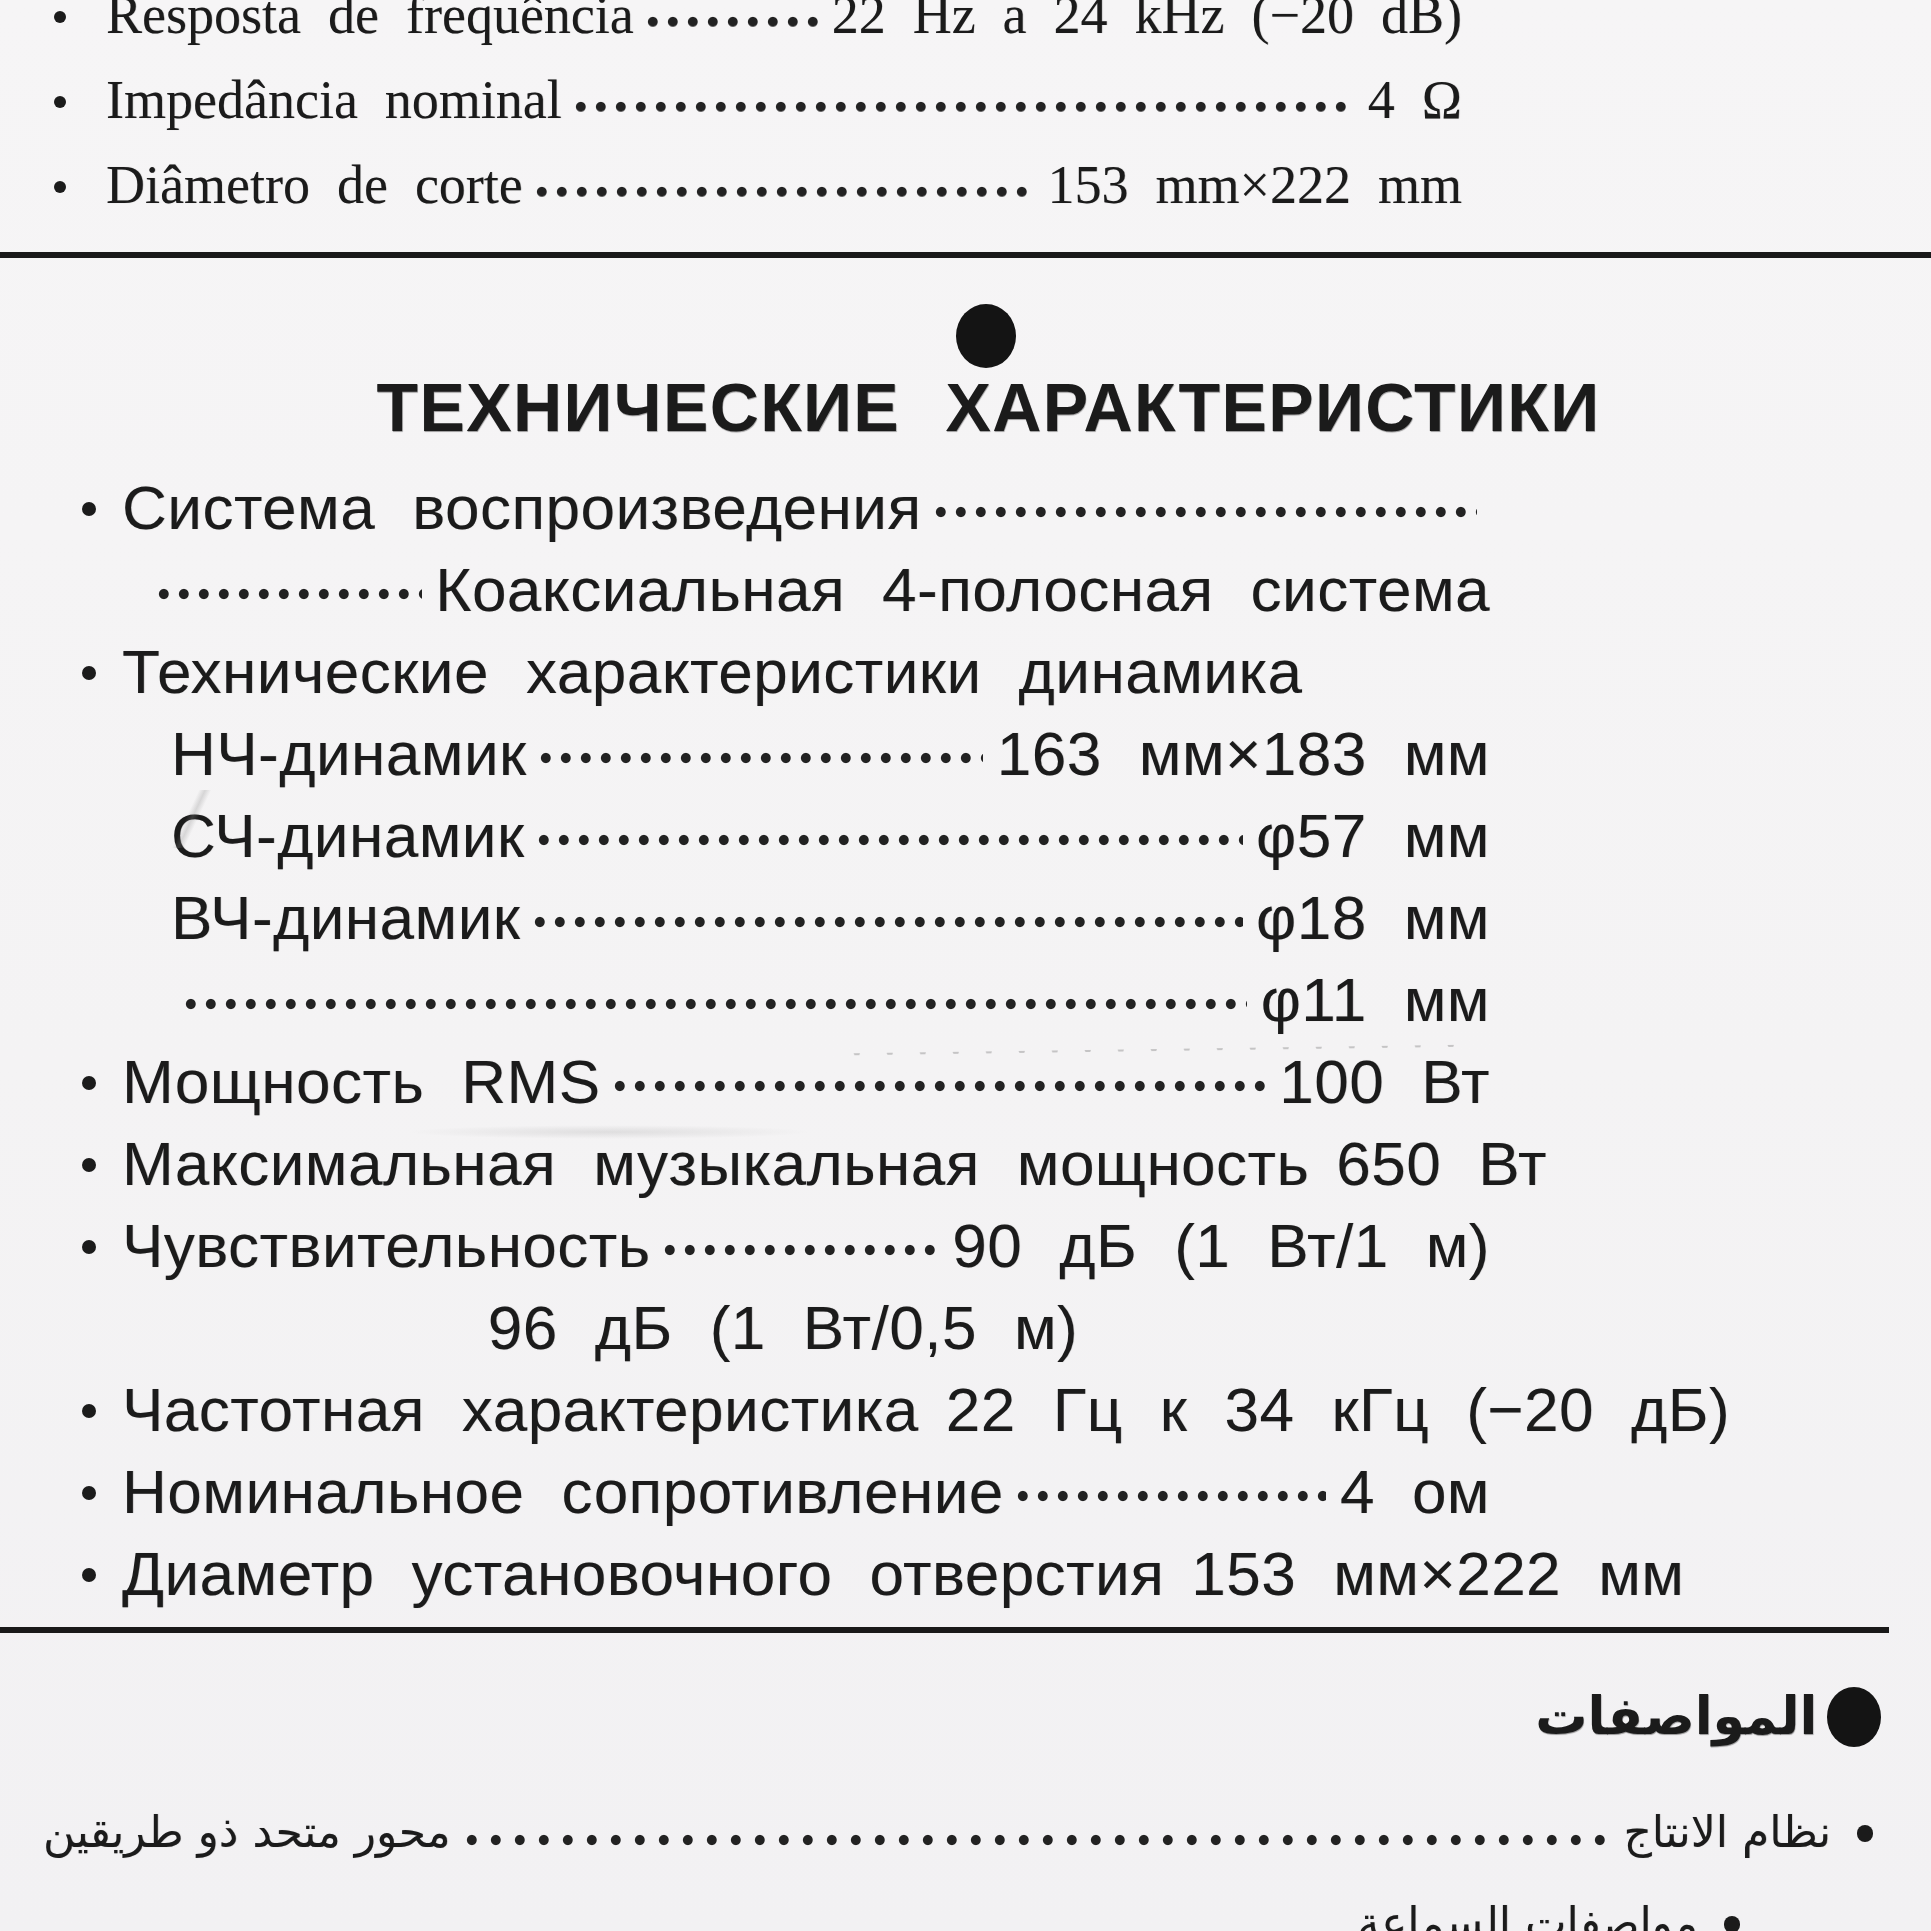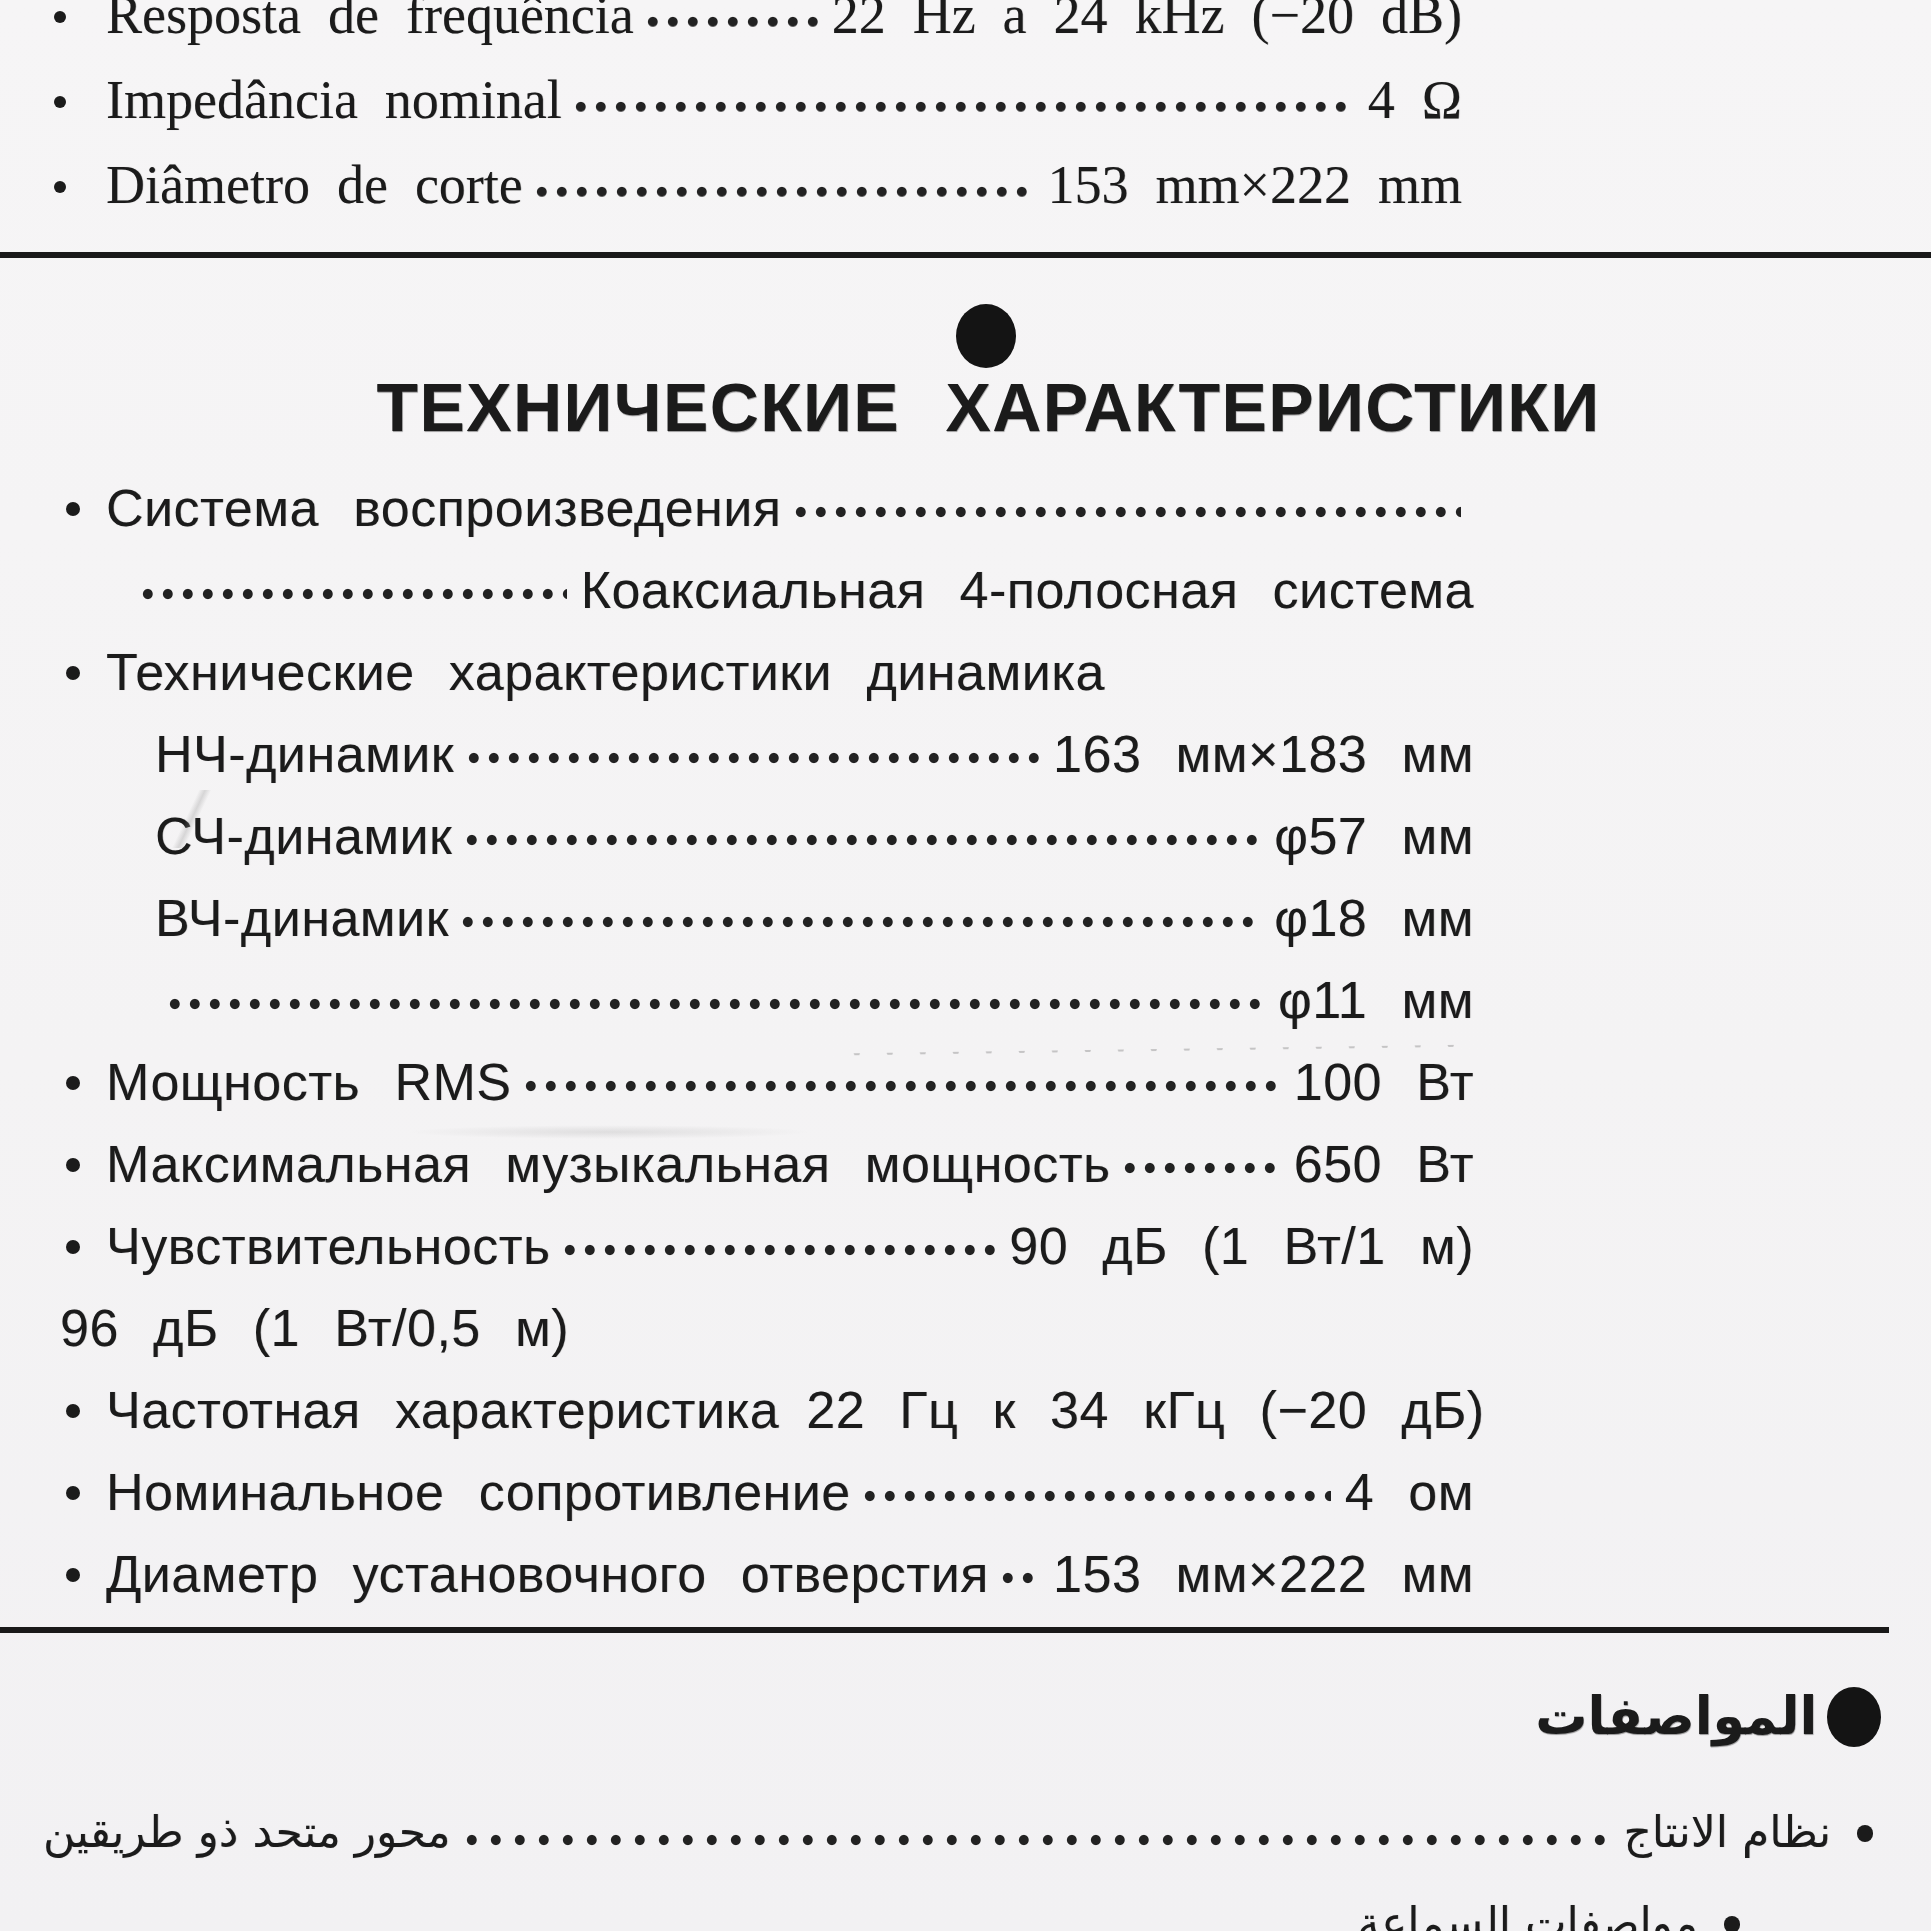--- a/index.html
+++ b/index.html
@@ -24,21 +24,21 @@
     height:11.6px;
     margin:0 13.5px 19.3px 13.5px;
     background-image:radial-gradient(circle at 5.8px 5.8px, #222 4.4px, rgba(0,0,0,0) 5.4px);
     background-size:20px 11.6px;
     background-repeat:repeat-x;
     background-position:left bottom;
   }
   .bullet { width:46px; display:flex; align-items:flex-end; flex:0 0 auto; }
   .bullet i { display:block; width:14.5px; height:14.5px; border-radius:50%; background:#1b1b1b; margin:0 0 21px 5.8px; }
   .spacer-sub { width:95px; flex:0 0 auto; }
-  .align-right { justify-content:flex-start; }
+  .align-right { justify-content:center; }
 
   
   .pt {
     font-family:"Liberation Serif", serif;
     font-size:54px; line-height:56px;
     word-spacing:13.5px;
     margin-top:-13.5px;
     padding-left:48px; width:1414px;
   }
   .pt .spec-line { margin-bottom:29px; }
@@ -46,23 +46,23 @@
   .pt .bullet { width:58px; }
   .pt .bullet i { width:12.6px; height:12.6px; margin-bottom:19.3px; }
 
   
   .rule { background:#191919; }
   .rule-1 { width:1931px; height:6.8px; margin-top:39px; }
   .rule-2 { width:1889px; height:5.8px; margin-top:13.5px; }
 
   
   .ru {
-    font-size:52px; line-height:58px;
+    font-size:62px; line-height:58px;
     word-spacing:19.3px; letter-spacing:0.5px;
-    padding-left:60px; width:1414px;
+    padding-left:76px; width:1414px;
   }
   .ru-heading {
     display:flex; align-items:center;
     font-size:68px; font-weight:bold;
     letter-spacing:1.4px; word-spacing:25px;
     margin:46px 0 33px 0;
     padding-left:46px;
     text-shadow:0.6px 0.6px 0.8px rgba(20,20,20,0.4);
     flex-direction:column;
   }

